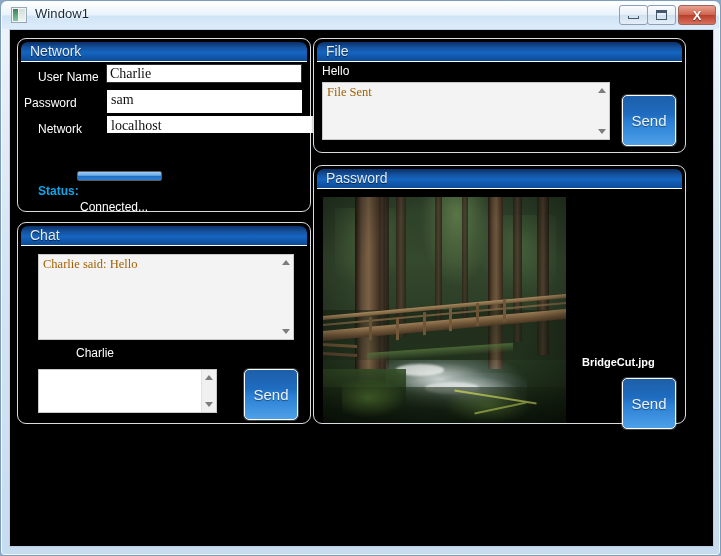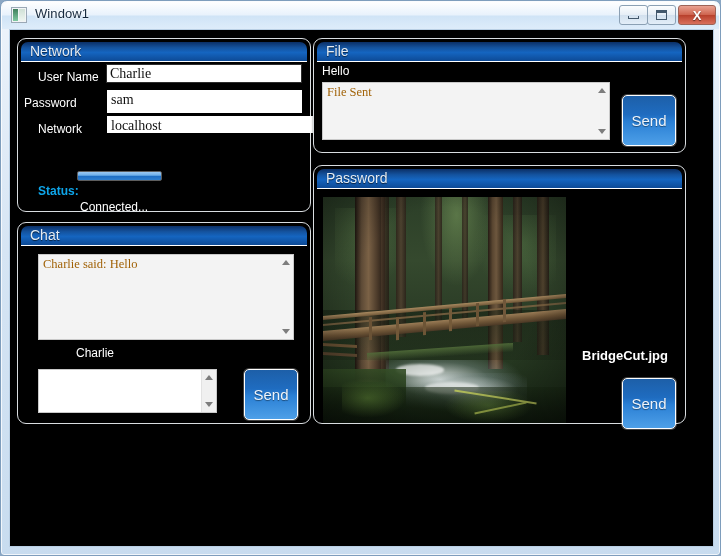--- a/index.html
+++ b/index.html
@@ -409,19 +409,19 @@
         <div class="pl" style="left:50%;top:86%;width:36%;height:14%;
              background:radial-gradient(ellipse at 50% 45%, rgba(96,130,56,.55), rgba(18,30,14,0) 72%);"></div>
 
         <div class="pl" style="left:54%;top:88%;width:34%;height:2px;background:#b9c45a;transform:rotate(9deg);opacity:.9;"></div>
         <div class="pl" style="left:62%;top:93%;width:22%;height:2px;background:#a8b84f;transform:rotate(-12deg);opacity:.85;"></div>
 
         <div class="pl" style="left:0;top:0;right:0;bottom:0;
              background:radial-gradient(ellipse at 50% 45%, rgba(0,0,0,0) 52%, rgba(0,0,0,.45) 100%);"></div>
       </div>
 
-      <div class="lbl-plain" style="left:268px; top:182px; font-size:13px; font-weight:bold;">BridgeCut.jpg</div>
+      <div class="lbl-plain" style="left:268px; top:190px; font-size:11px; font-weight:bold;">BridgeCut.jpg</div>
 
       <div class="rbtn" style="left:308px; top:212px; width:54px; height:51px;">Send</div>
     </div>
 
   </div>
 </div>
 
 </body></html>

